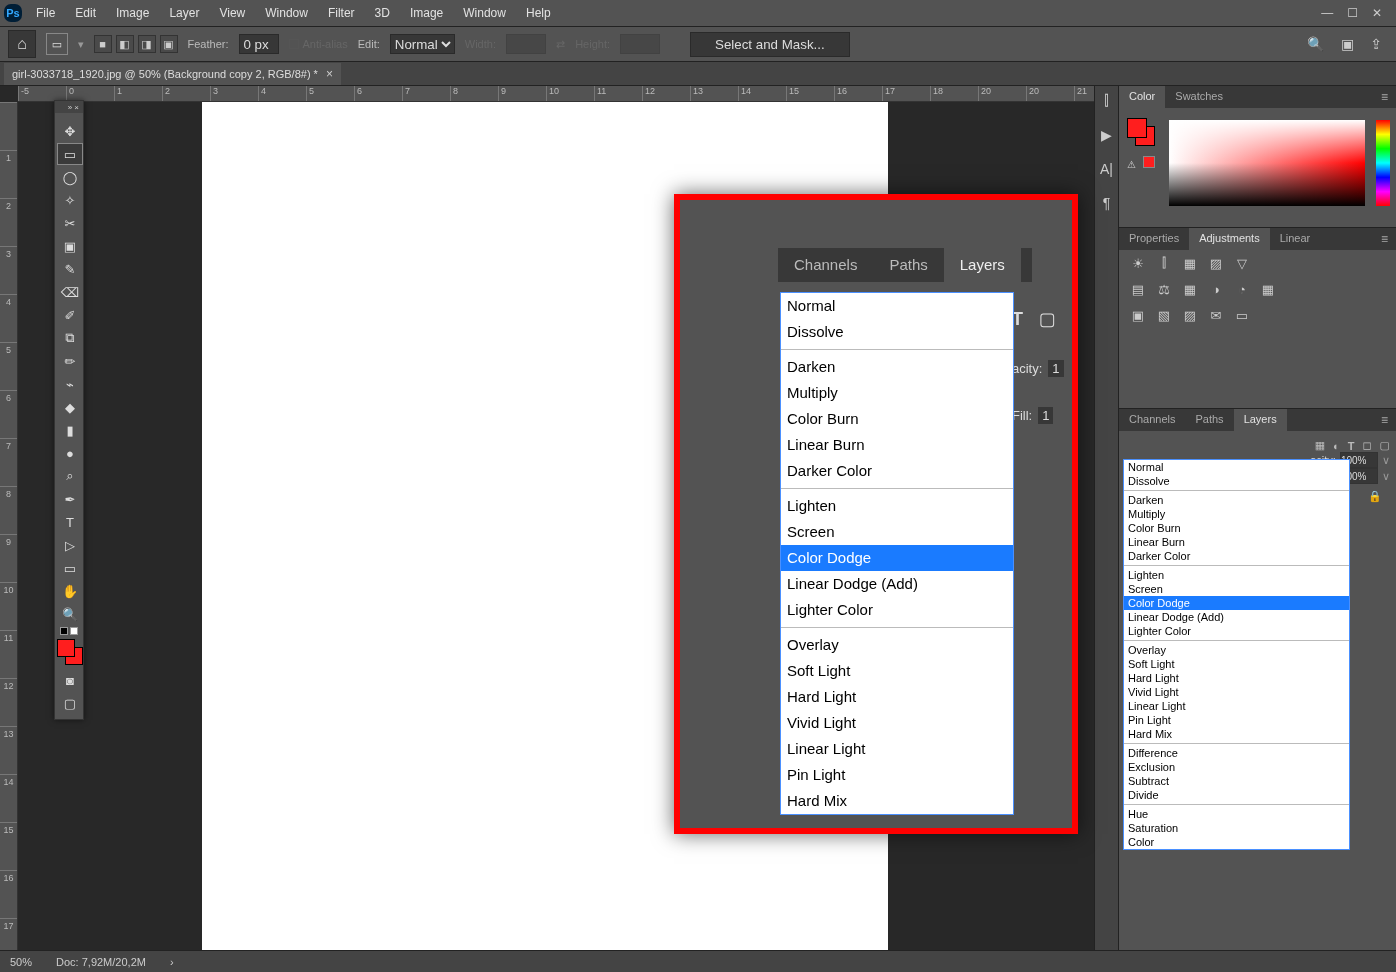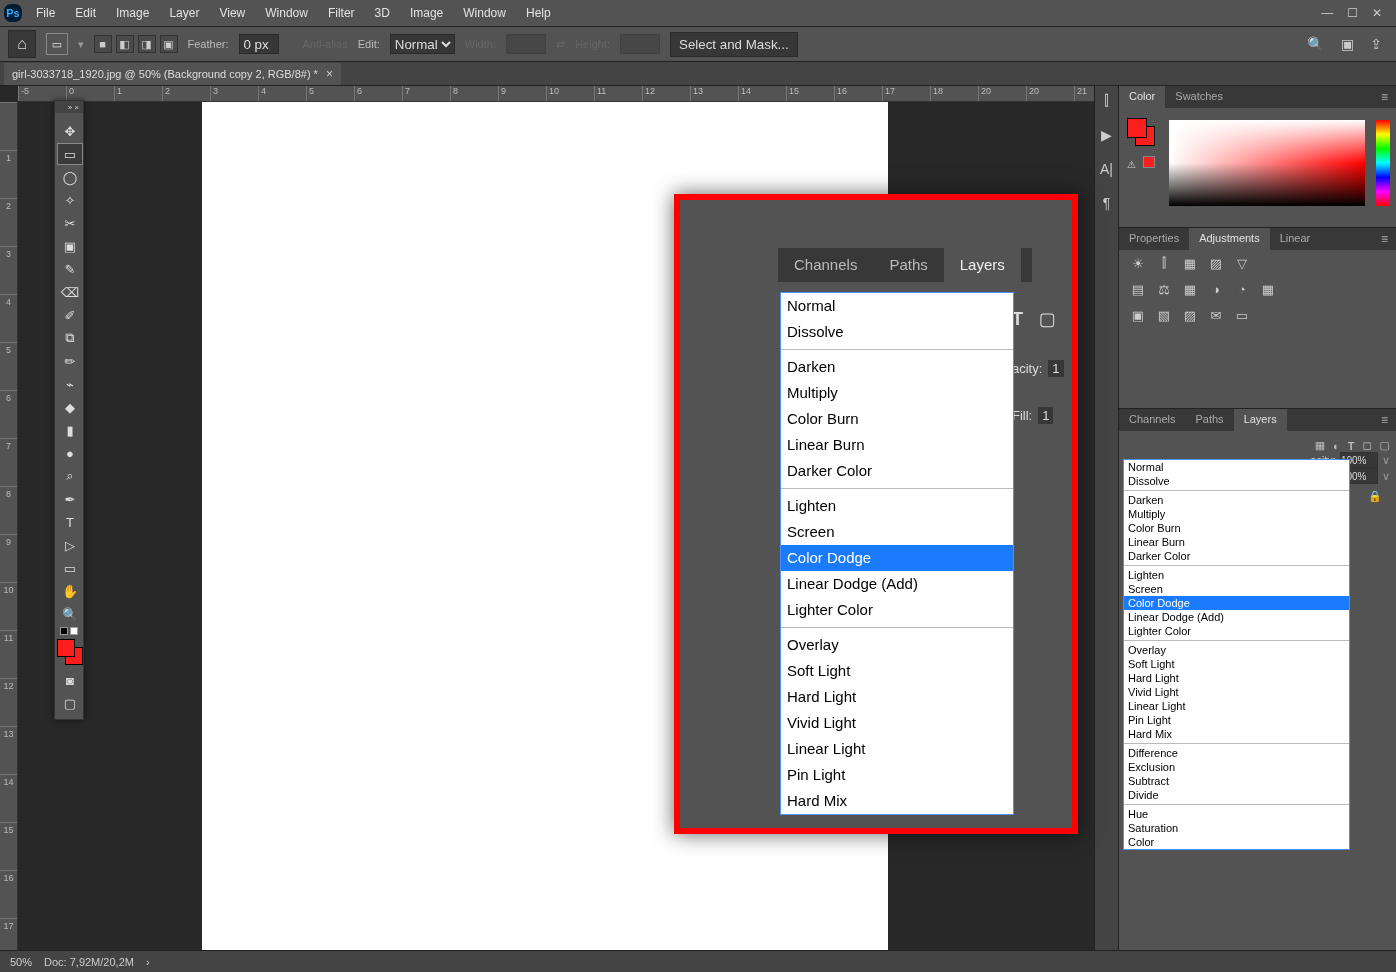--- a/index.html
+++ b/index.html
@@ -82,22 +82,23 @@
   }
   .options-bar select {
     background: #373737;
     border: 1px solid #2a2a2a;
     color: #ddd;
     height: 20px;
   }
   .btn-select-mask {
     background: #373737;
     border: 1px solid #2a2a2a;
-    padding: 4px 8px;
+    padding: 4px 24px;
     color: #ddd;
+    margin-left: 20px;
   }
   .iconbox {
     width: 18px; height: 18px;
     display:inline-flex; align-items:center; justify-content:center;
     background:#4a4a4a;
     border:1px solid #333;
   }
   .options-right {
     position:absolute;
     right: 14px;
@@ -412,21 +413,21 @@
 
   
   .status-bar {
     position:absolute;
     bottom:0; left:0; right:0;
     height:22px;
     background:#444;
     border-top:1px solid #222;
     display:flex;
     align-items:center;
-    gap:12px;
+    gap:24px;
     padding:0 10px;
     font-size:11px;
     color:#ccc;
   }
 </style>
 </head>
 <body>
 
 <div class="menu-bar">
   <div class="ps-logo">Ps</div>

